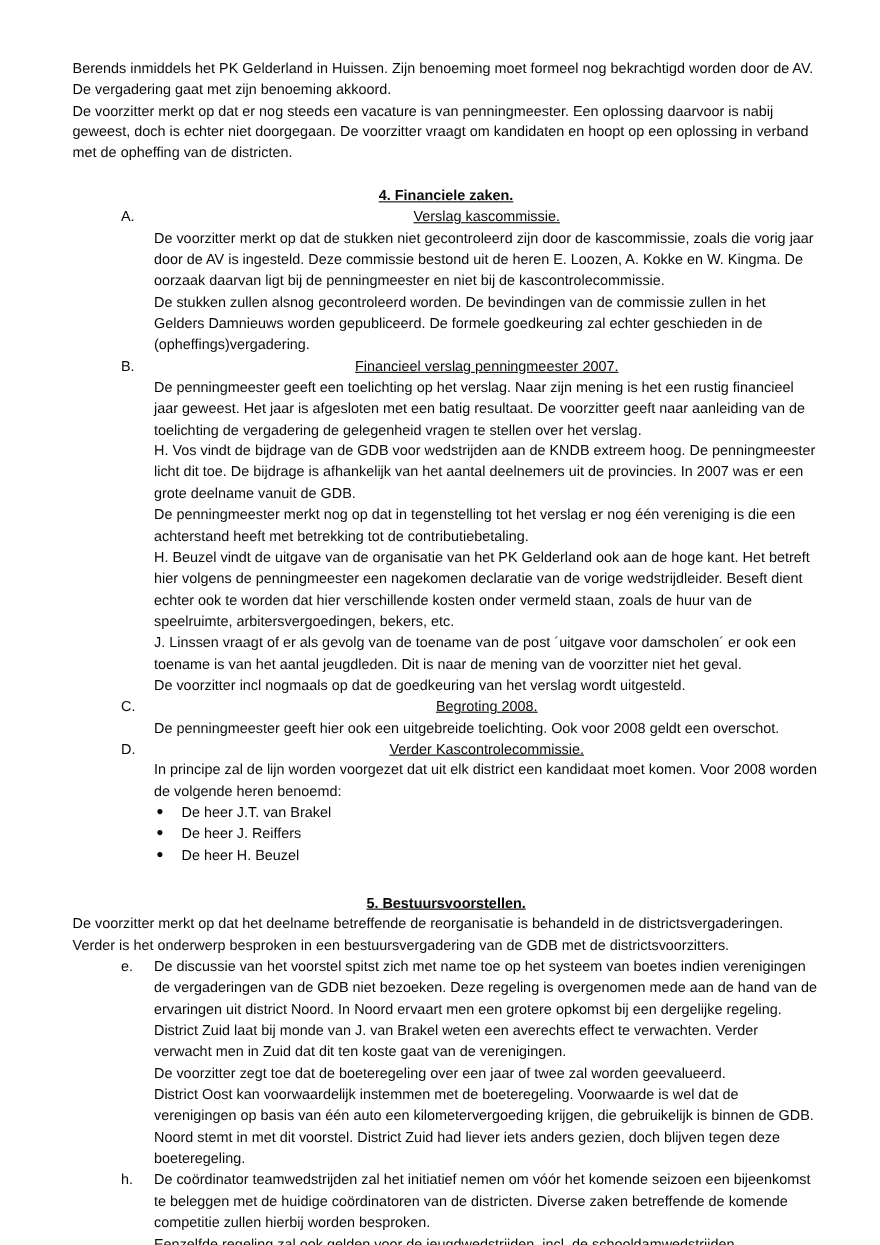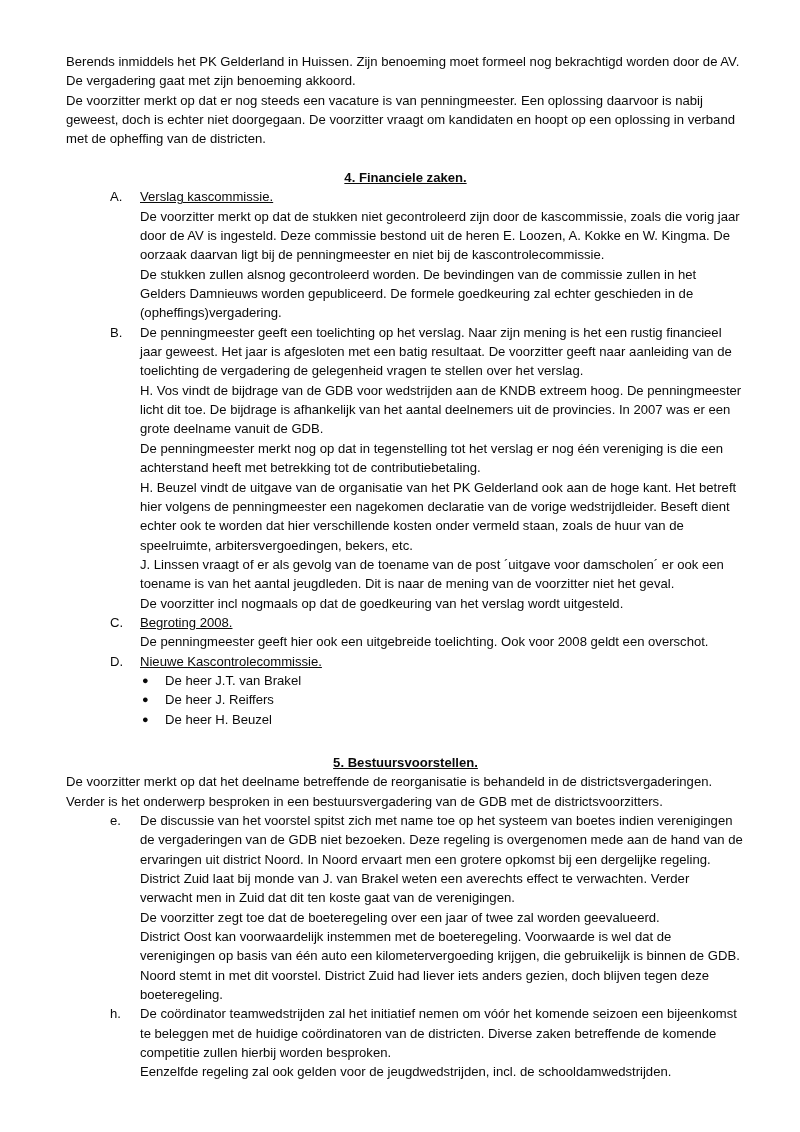--- a/index.html
+++ b/index.html
@@ -57,20 +57,21 @@
   }
   .lettered-marker {
     position: absolute;
     left: 44px;           
     top: 0;
     width: 26px;
   }
   .item-heading {
     text-decoration: underline;
     margin: 0;
+    text-align: center;
   }
   .item-body {
     margin: 0;
   }
   
   .bullet-list {
     margin: 0;
     padding: 0;
     list-style: none;
   }
@@ -105,37 +106,39 @@
 
       <li class="lettered-item">
         <span class="lettered-marker">A.</span>
         <p class="item-heading">Verslag kascommissie.</p>
         <p class="item-body">De voorzitter merkt op dat de stukken niet gecontroleerd zijn door de kascommissie, zoals die vorig jaar door de AV is ingesteld. Deze commissie bestond uit de heren E. Loozen, A. Kokke en W. Kingma. De oorzaak daarvan ligt bij de penningmeester en niet bij de kascontrolecommissie.</p>
         <p class="item-body">De stukken zullen alsnog gecontroleerd worden. De bevindingen van de commissie zullen in het Gelders Damnieuws worden gepubliceerd. De formele goedkeuring zal echter geschieden in de (opheffings)vergadering.</p>
       </li>
 
       <li class="lettered-item">
         <span class="lettered-marker">B.</span>
+        <p class="item-heading">Financieel verslag penningmeester 2007.</p>
         <p class="item-body">De penningmeester geeft een toelichting op het verslag. Naar zijn mening is het een rustig financieel jaar geweest. Het jaar is afgesloten met een batig resultaat. De voorzitter geeft naar aanleiding van de toelichting de vergadering de gelegenheid vragen te stellen over het verslag.</p>
         <p class="item-body">H. Vos vindt de bijdrage van de GDB voor wedstrijden aan de KNDB extreem hoog. De penningmeester licht dit toe. De bijdrage is afhankelijk van het aantal deelnemers uit de provincies. In 2007 was er een grote deelname vanuit de GDB.</p>
         <p class="item-body">De penningmeester merkt nog op dat in tegenstelling tot het verslag er nog één vereniging is die een achterstand heeft met betrekking tot de contributiebetaling.</p>
         <p class="item-body">H. Beuzel vindt de uitgave van de organisatie van het PK Gelderland ook aan de hoge kant. Het betreft hier volgens de penningmeester een nagekomen declaratie van de vorige wedstrijdleider. Beseft dient echter ook te worden dat hier verschillende kosten onder vermeld staan, zoals de huur van de speelruimte, arbitersvergoedingen, bekers, etc.</p>
         <p class="item-body">J. Linssen vraagt of er als gevolg van de toename van de post ´uitgave voor damscholen´ er ook een toename is van het aantal jeugdleden. Dit is naar de mening van de voorzitter niet het geval.</p>
         <p class="item-body">De voorzitter incl nogmaals op dat de goedkeuring van het verslag wordt uitgesteld.</p>
       </li>
 
       <li class="lettered-item">
         <span class="lettered-marker">C.</span>
         <p class="item-heading">Begroting 2008.</p>
         <p class="item-body">De penningmeester geeft hier ook een uitgebreide toelichting. Ook voor 2008 geldt een overschot.</p>
       </li>
 
       <li class="lettered-item">
         <span class="lettered-marker">D.</span>
-        <p class="item-heading">Nieuwe Kascontrolecommissie.</p>
+        <p class="item-heading">Verder Kascontrolecommissie.</p>
+        <p class="item-body">In principe zal de lijn worden voorgezet dat uit elk district een kandidaat moet komen. Voor 2008 worden de volgende heren benoemd:</p>
       </li>
     </ul>
 
     <ul class="bullet-list">
       <li class="bullet-item">
         <span class="bullet-dot">●</span>
         <span>De heer J.T. van Brakel</span>
       </li>
       <li class="bullet-item">
         <span class="bullet-dot">●</span>

